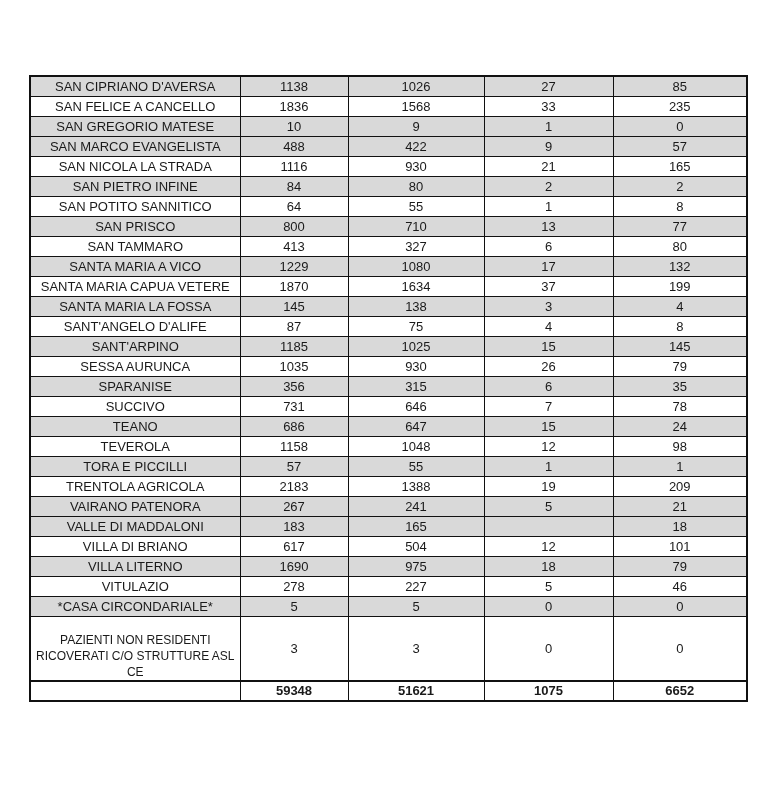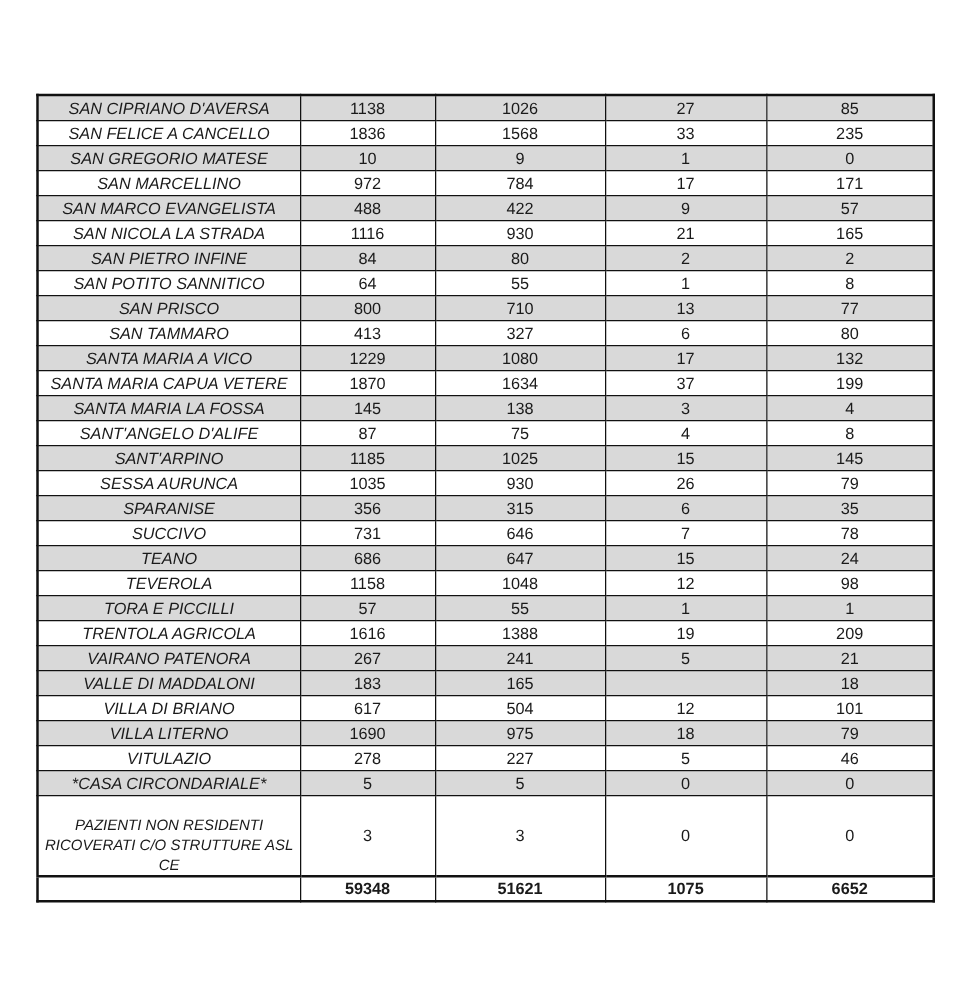--- a/index.html
+++ b/index.html
@@ -49,21 +49,21 @@
       font-size: 12px;
       line-height: 16px;
       vertical-align: top;
       padding-top: 15px;
     }
     tr.total td {
       font-weight: bold;
       height: 18px;
       border-top: 2px solid #111;
     }
-    td.name { font-size: 13px; letter-spacing: 0; font-style: italic; }
+    td.name { font-size: 13px; letter-spacing: 0; }
   </style>
 </head>
 <body>
 
 <div class="table-wrap">
   <table>
     <colgroup>
       <col class="c0">
         <col class="c1">
         <col class="c2">
@@ -85,27 +85,20 @@
           <td>33</td>
           <td>235</td>
         </tr>
         <tr class="shaded">
           <td class="name">SAN GREGORIO MATESE</td>
           <td>10</td>
           <td>9</td>
           <td>1</td>
           <td>0</td>
         </tr>
-        <tr class="plain">
-          <td class="name">SAN MARCELLINO</td>
-          <td>972</td>
-          <td>784</td>
-          <td>17</td>
-          <td>171</td>
-        </tr>
         <tr class="shaded">
           <td class="name">SAN MARCO EVANGELISTA</td>
           <td>488</td>
           <td>422</td>
           <td>9</td>
           <td>57</td>
         </tr>
         <tr class="plain">
           <td class="name">SAN NICOLA LA STRADA</td>
           <td>1116</td>
@@ -213,21 +206,21 @@
         </tr>
         <tr class="shaded">
           <td class="name">TORA E PICCILLI</td>
           <td>57</td>
           <td>55</td>
           <td>1</td>
           <td>1</td>
         </tr>
         <tr class="plain">
           <td class="name">TRENTOLA AGRICOLA</td>
-          <td>1616</td>
+          <td>2183</td>
           <td>1388</td>
           <td>19</td>
           <td>209</td>
         </tr>
         <tr class="shaded">
           <td class="name">VAIRANO PATENORA</td>
           <td>267</td>
           <td>241</td>
           <td>5</td>
           <td>21</td>

